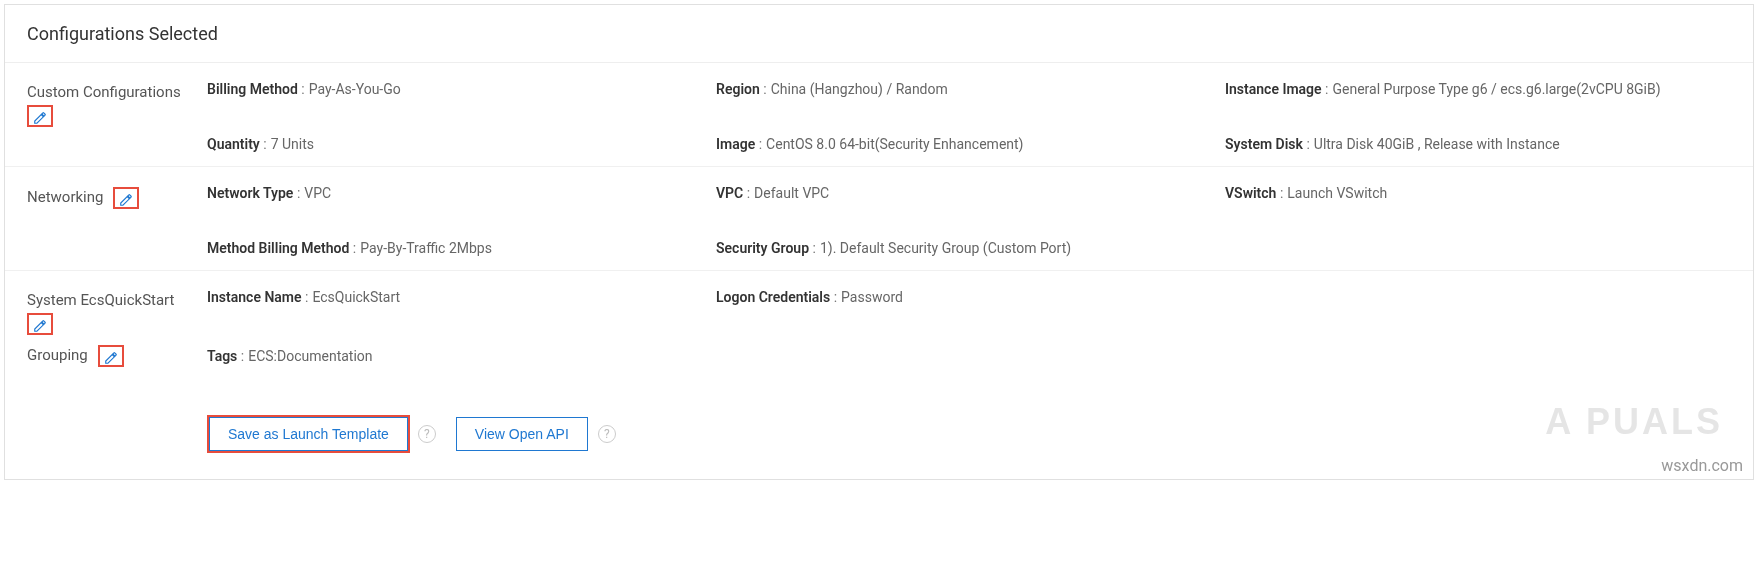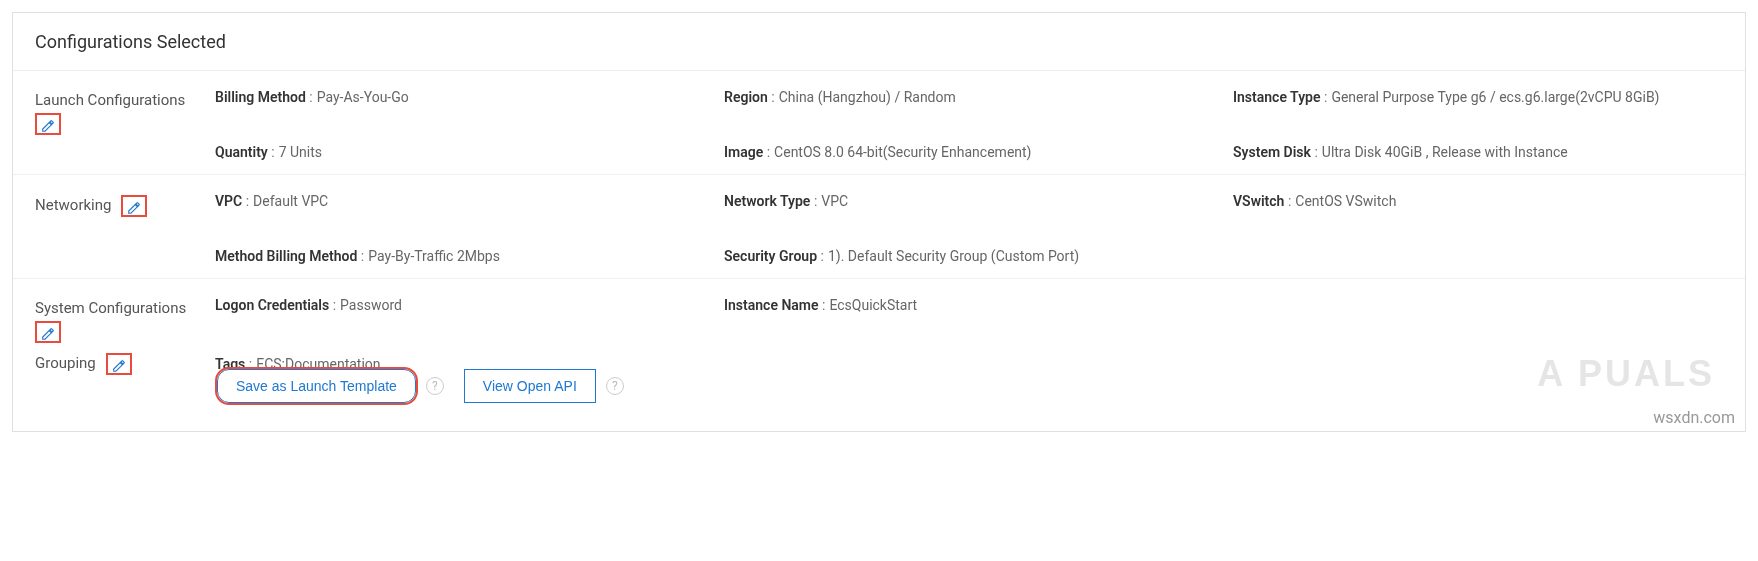--- a/index.html
+++ b/index.html
@@ -11,23 +11,23 @@
       font-family: -apple-system, BlinkMacSystemFont, "Segoe UI", Roboto, "Helvetica Neue", Arial, sans-serif;
       background: #fff;
       color: #333;
       font-size: 14px;
       width: 1758px;
       height: 561px;
       position: relative;
     }
     .container {
       border: 1px solid #e0e0e0;
-      margin: 12px;
-      background: #fff;
-      height: 420px;
+      margin: 4px;
+      background: #fff;
+      height: 476px;
       position: relative;
     }
     .panel-title {
       font-size: 18px;
       color: #333;
       padding: 18px 22px 18px 22px;
       border-bottom: 1px solid #eee;
       font-weight: 400;
     }
     .section {
@@ -111,21 +111,20 @@
       color: #1f78d1;
       background: #fff;
       padding: 8px 18px;
       font-size: 14px;
       cursor: pointer;
       margin-right: 8px;
     }
     .btn.highlight {
       outline: 2px solid #e74c3c;
       outline-offset: 0px;
-      border-radius: 12px;
     }
     .help-icon {
       display: inline-flex;
       align-items: center;
       justify-content: center;
       width: 18px;
       height: 18px;
       border-radius: 50%;
       border: 1px solid #ccc;
       color: #bbb;
@@ -154,37 +153,37 @@
     }
   </style>
 </head>
 <body>
 
 <div class="container">
   <div class="panel-title">Configurations Selected</div>
 
   <div class="section">
     <div class="section-label-col">
-      <span class="lbl-text">Launch Configurations</span>
+      <span class="lbl-text">Custom Configurations</span>
       <span class="line-break"></span>
       <span class="edit-icon">
         <svg viewBox="0 0 24 24" fill="none" stroke="#1f78d1" stroke-width="2">
             <path d="M3 17.25V21h3.75L17.81 9.94l-3.75-3.75L3 17.25zM20.71 7.04a1 1 0 0 0 0-1.41l-2.34-2.34a1 1 0 0 0-1.41 0l-1.83 1.83 3.75 3.75 1.83-1.83z"></path>
           </svg>
       </span>
     </div>
     <div class="fields-col">
       <div class="field">
         <span class="flabel">Billing Method</span><span class="colon"> :</span><span class="fvalue">Pay-As-You-Go</span>
       </div>
       <div class="field">
         <span class="flabel">Region</span><span class="colon"> :</span><span class="fvalue">China (Hangzhou) / Random</span>
       </div>
       <div class="field">
-        <span class="flabel">Instance Type</span><span class="colon"> :</span><span class="fvalue">General Purpose Type g6 / ecs.g6.large(2vCPU 8GiB)</span>
+        <span class="flabel">Instance Image</span><span class="colon"> :</span><span class="fvalue">General Purpose Type g6 / ecs.g6.large(2vCPU 8GiB)</span>
       </div>
       <div class="field">
         <span class="flabel">Quantity</span><span class="colon"> :</span><span class="fvalue">7 Units</span>
       </div>
       <div class="field">
         <span class="flabel">Image</span><span class="colon"> :</span><span class="fvalue">CentOS 8.0 64-bit(Security Enhancement)</span>
       </div>
       <div class="field">
         <span class="flabel">System Disk</span><span class="colon"> :</span><span class="fvalue">Ultra Disk 40GiB , Release with Instance</span>
       </div>
@@ -195,61 +194,61 @@
     <div class="section-label-col">
       <span class="lbl-text">Networking</span>
       <span class="edit-icon inline">
         <svg viewBox="0 0 24 24" fill="none" stroke="#1f78d1" stroke-width="2">
             <path d="M3 17.25V21h3.75L17.81 9.94l-3.75-3.75L3 17.25zM20.71 7.04a1 1 0 0 0 0-1.41l-2.34-2.34a1 1 0 0 0-1.41 0l-1.83 1.83 3.75 3.75 1.83-1.83z"></path>
           </svg>
       </span>
     </div>
     <div class="fields-col">
       <div class="field">
+        <span class="flabel">Network Type</span><span class="colon"> :</span><span class="fvalue">VPC</span>
+      </div>
+      <div class="field">
         <span class="flabel">VPC</span><span class="colon"> :</span><span class="fvalue">Default VPC</span>
       </div>
       <div class="field">
-        <span class="flabel">Network Type</span><span class="colon"> :</span><span class="fvalue">VPC</span>
-      </div>
-      <div class="field">
-        <span class="flabel">VSwitch</span><span class="colon"> :</span><span class="fvalue">CentOS VSwitch</span>
+        <span class="flabel">VSwitch</span><span class="colon"> :</span><span class="fvalue">Launch VSwitch</span>
       </div>
       <div class="field">
         <span class="flabel">Method Billing Method</span><span class="colon"> :</span><span class="fvalue">Pay-By-Traffic 2Mbps</span>
       </div>
       <div class="field">
         <span class="flabel">Security Group</span><span class="colon"> :</span><span class="fvalue">1). Default Security Group (Custom Port)</span>
       </div>
       <div></div>
     </div>
   </div>
 
   <div class="section" style="border-bottom:none;">
     <div class="section-label-col">
-      <span class="lbl-text">System Configurations</span>
+      <span class="lbl-text">System EcsQuickStart</span>
       <span class="line-break"></span>
       <span class="edit-icon">
         <svg viewBox="0 0 24 24" fill="none" stroke="#1f78d1" stroke-width="2">
             <path d="M3 17.25V21h3.75L17.81 9.94l-3.75-3.75L3 17.25zM20.71 7.04a1 1 0 0 0 0-1.41l-2.34-2.34a1 1 0 0 0-1.41 0l-1.83 1.83 3.75 3.75 1.83-1.83z"></path>
           </svg>
       </span>
       <div style="height:10px"></div>
       <span class="lbl-text">Grouping</span>
       <span class="edit-icon inline">
         <svg viewBox="0 0 24 24" fill="none" stroke="#1f78d1" stroke-width="2">
             <path d="M3 17.25V21h3.75L17.81 9.94l-3.75-3.75L3 17.25zM20.71 7.04a1 1 0 0 0 0-1.41l-2.34-2.34a1 1 0 0 0-1.41 0l-1.83 1.83 3.75 3.75 1.83-1.83z"></path>
           </svg>
       </span>
     </div>
     <div class="fields-col gap-extra">
       <div class="field">
+        <span class="flabel">Instance Name</span><span class="colon"> :</span><span class="fvalue">EcsQuickStart</span>
+      </div>
+      <div class="field">
         <span class="flabel">Logon Credentials</span><span class="colon"> :</span><span class="fvalue">Password</span>
-      </div>
-      <div class="field">
-        <span class="flabel">Instance Name</span><span class="colon"> :</span><span class="fvalue">EcsQuickStart</span>
       </div>
       <div></div>
       <div class="field">
         <span class="flabel">Tags</span><span class="colon"> :</span><span class="fvalue">ECS:Documentation</span>
       </div>
       <div></div>
       <div></div>
     </div>
   </div>
 

